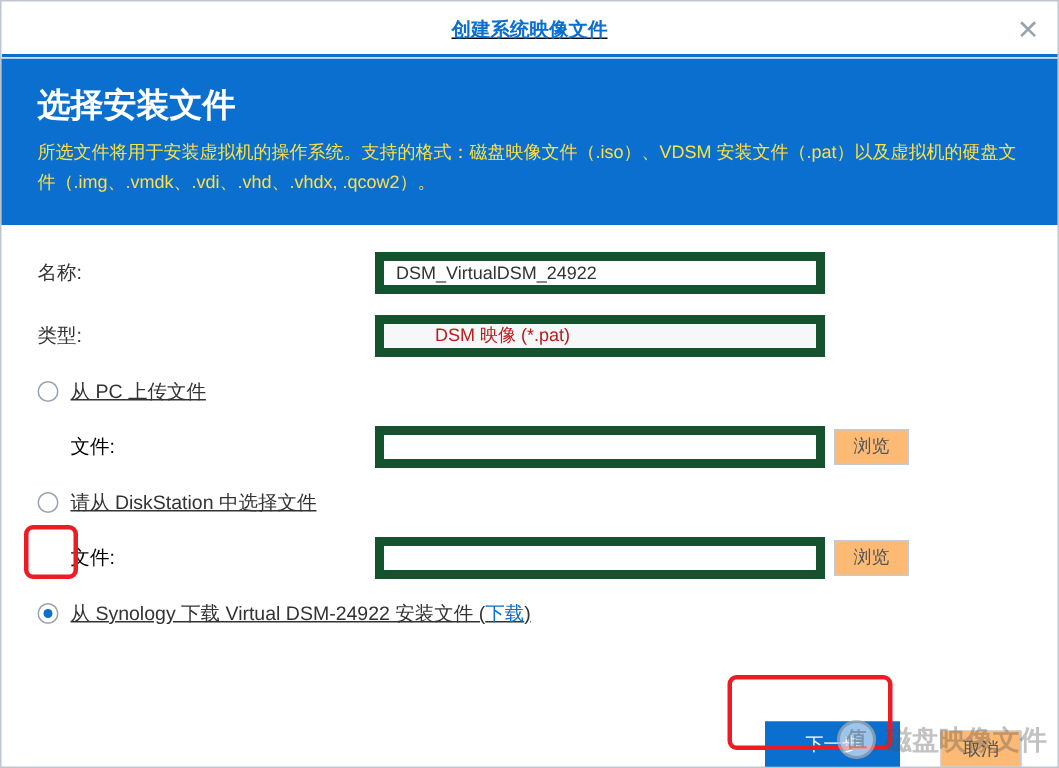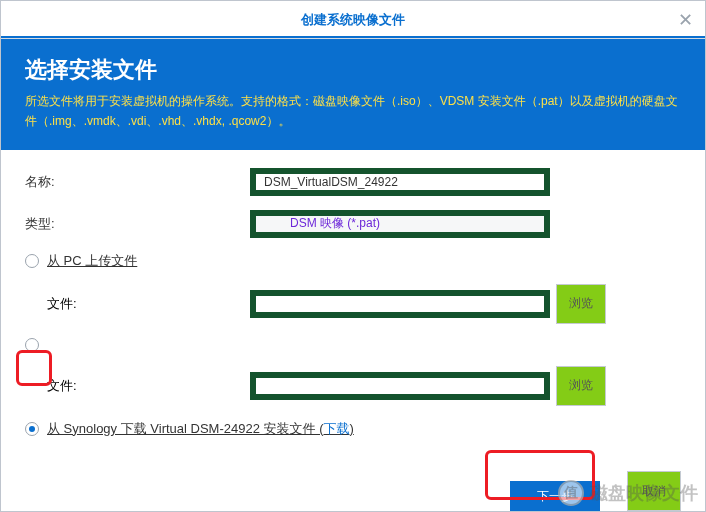--- a/index.html
+++ b/index.html
@@ -20,20 +20,21 @@
     flex-direction: column;
   }
   .titlebar {
     height: 38px;
     border-bottom: 1px solid #d5dbe3;
     display: flex;
     align-items: center;
     justify-content: center;
     position: relative;
     box-shadow: inset 0 -2px 0 #0a6fcf;
+    text-decoration: underline;
   }
   .titlebar-title {
     color: #0a6fcf;
     font-size: 13px;
     font-weight: 600;
   }
   .titlebar-close {
     position: absolute;
     right: 12px;
     top: 0;
@@ -82,21 +83,21 @@
     width: 300px;
     height: 28px;
     border: 6px solid #14532d;
     padding: 0 8px;
     font-size: 12px;
     color: #333;
     background: #fff;
   }
   .input-text.readonly {
     background: #f6f7f8;
-    color: #6d28d9;
+    color: #b91c1c;
     padding-left: 34px;
   }
   .radio {
     width: 14px;
     height: 14px;
     border: 1px solid #9aa3ad;
     border-radius: 50%;
     margin-right: 8px;
     display: inline-flex;
     align-items: center;
@@ -110,24 +111,24 @@
     border-radius: 50%;
     background: #0a6fcf;
   }
   .radio-row {
     display: flex;
     align-items: center;
     margin-bottom: 14px;
     text-decoration: underline;
   }
   .btn {
-    height: 40px;
+    height: 24px;
     padding: 0 14px;
     border: 1px solid #c4cad2;
-    background: #84cc16;
+    background: #fdba74;
     color: #555;
     font-size: 12px;
     cursor: pointer;
   }
   .btn-primary {
     background: #0a6fcf;
     border-color: #0a6fcf;
     color: #fff;
     height: 30px;
     padding: 0 26px;
@@ -224,20 +225,21 @@
     </div>
 
     <div class="row">
       <div class="label-col sublabel">文件:</div>
       <input class="input-text" style="">
       <button class="btn btn-browse">浏览</button>
     </div>
 
     <div class="radio-row">
       <span class="radio"></span>
+      <span>请从 DiskStation 中选择文件</span>
     </div>
 
     <div class="row">
       <div class="label-col sublabel">文件:</div>
       <input class="input-text" style="">
       <button class="btn btn-browse">浏览</button>
     </div>
 
     <div class="radio-row">
       <span class="radio selected"></span>

